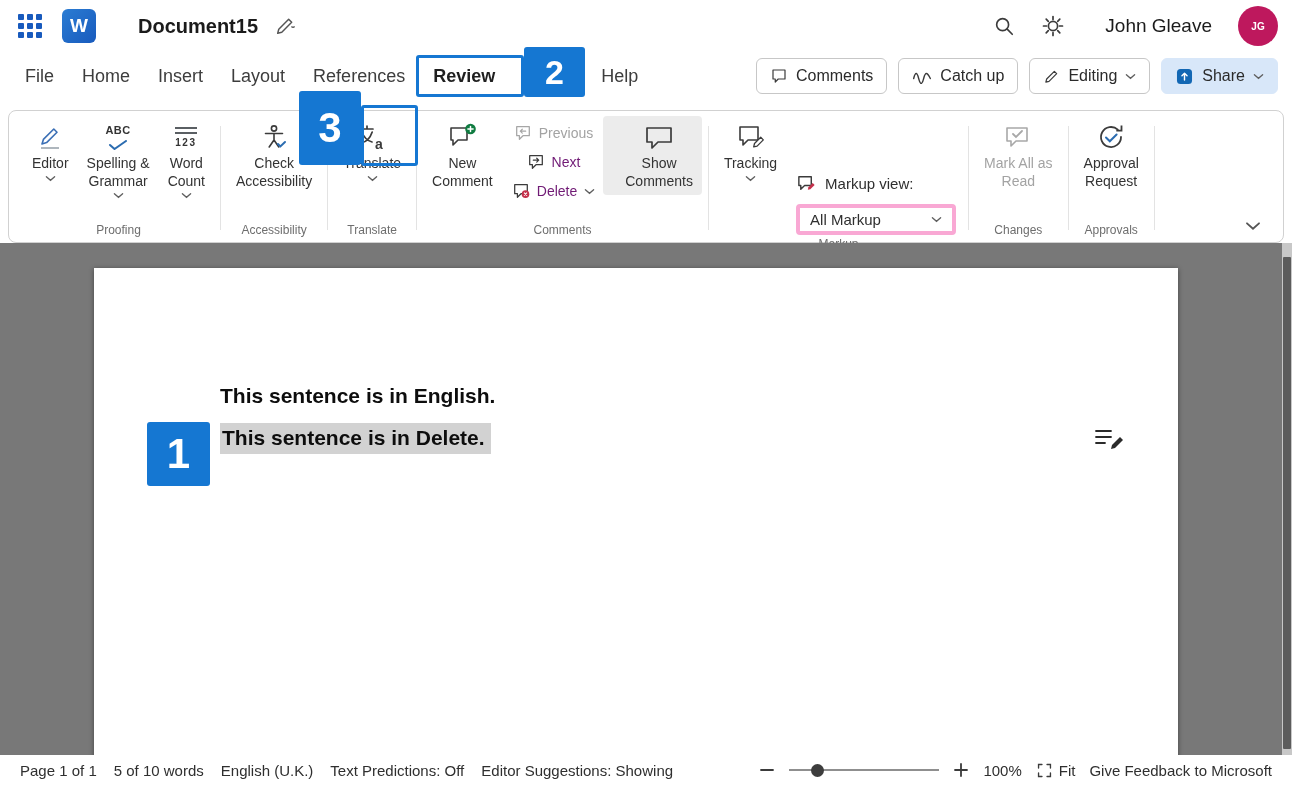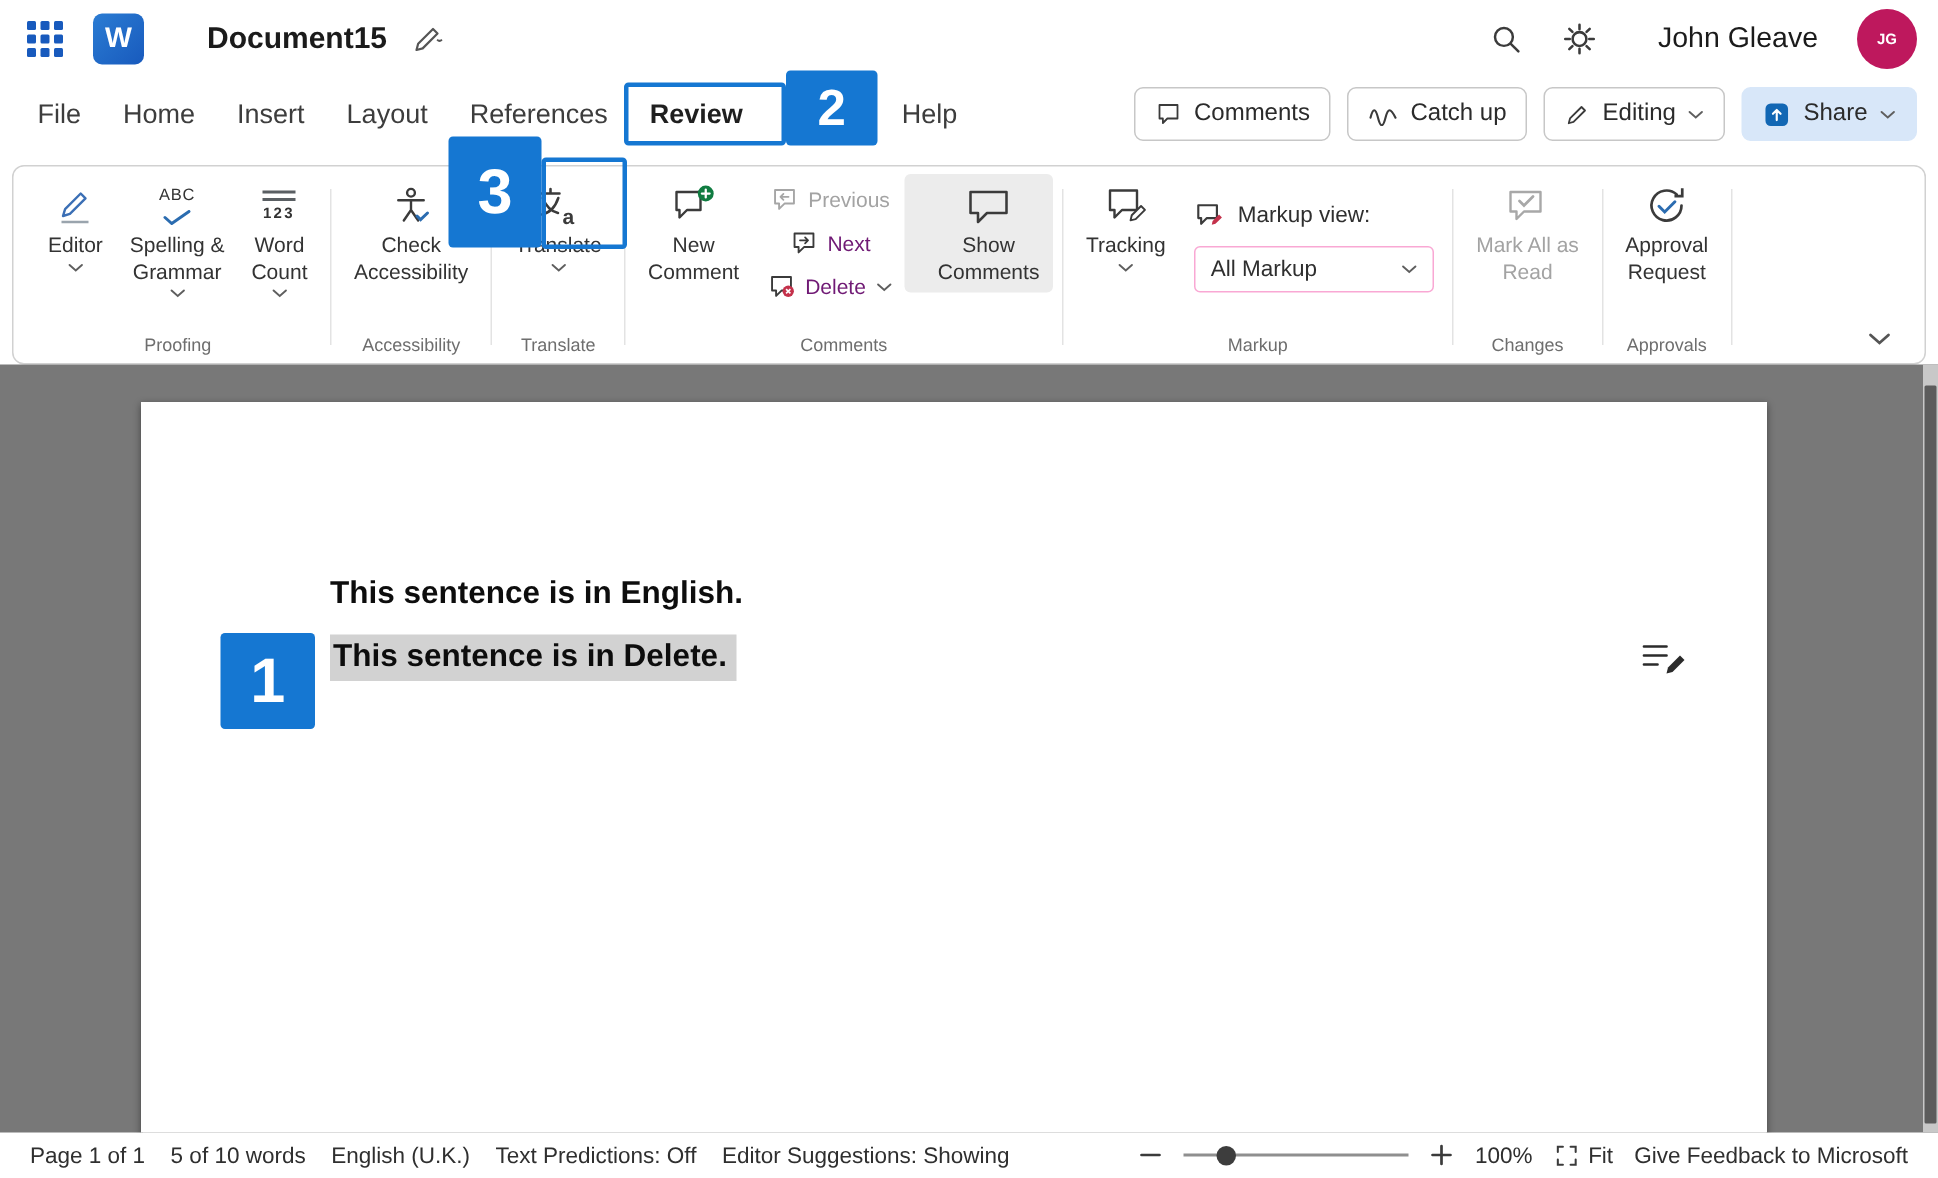--- a/index.html
+++ b/index.html
@@ -33,27 +33,27 @@
   .vdiv { width:1px; background:#e3e3e3; margin:10px 2px 12px; align-self:stretch; }
   .rgroup { display:flex; flex-direction:column; align-items:center; justify-content:space-between; padding:0 4px; }
   .rrow { display:flex; align-items:flex-start; }
   .glabel { font-size:12px; color:#6e6e6e; padding:2px 0 5px; white-space:nowrap; }
   .rbtn { display:flex; flex-direction:column; align-items:center; gap:2px; padding:5px 9px; font-size:14px; color:#333; line-height:1.25; text-align:center; background:none; border:none; cursor:pointer; border-radius:4px; font-family:inherit; white-space:nowrap; }
   .rbtn .ic { height:32px; display:flex; align-items:center; justify-content:center; }
   .rbtn.sel { background:#ececec;padding-left:22px; }
   .smallcol { display:flex; flex-direction:column; gap:7px; padding:6px 4px 0 6px; align-items:center; }
   .sbtn { display:flex; align-items:center; gap:7px; font-size:14px; color:#701a75; background:none; border:none; cursor:pointer; padding:2px 4px; font-family:inherit; }
   .sbtn.disabled, .rbtn.disabled { color:#a3a3a3; cursor:default; }
-  .abc { font-size:11px; font-weight:400; letter-spacing:.5px; color:#333; display:block; }
+  .abc { font-size:11px; font-weight:700; letter-spacing:.5px; color:#333; display:block; }
   .wc { display:flex; flex-direction:column; align-items:flex-start; gap:3px; padding-top:3px;text-align:right; }
   .wc i { display:block; width:22px; height:2px; background:#5a5f63; }
   .wc b { font-size:10px; letter-spacing:1.5px; color:#333; }
   .markupcol { display:flex; flex-direction:column; gap:10px; align-items:flex-start; padding:17px 6px 0 10px; }
-  .mv-row { display:flex; align-items:center; gap:8px; font-size:15px; color:#2f2f2f; }
-  .dropdown { width:160px; height:31px; border:1px solid #f9a8d4; border-radius:4px; background:#fff; display:flex; align-items:center; justify-content:space-between; padding:0 10px; font-size:15px; color:#2f2f2f; cursor:pointer; font-family:inherit; }
+  .mv-row { display:flex; align-items:center; gap:8px; font-size:15px; color:#2f2f2f;margin-top:40px; }
+  .dropdown { width:160px; height:31px; border:4px solid #f9a8d4; border-radius:4px; background:#fff; display:flex; align-items:center; justify-content:space-between; padding:0 10px; font-size:15px; color:#2f2f2f; cursor:pointer; font-family:inherit; }
   .collapse { position:absolute; right:22px; bottom:8px; background:none; border:none; cursor:pointer; color:#555; }
 
   
   .canvas { position:relative; height:512px; background:var(--canvas-gray,#787878); overflow:hidden; }
   .page { position:absolute; left:94px; top:25px; width:1084px; height:600px; background:#fff; box-shadow:0 1px 5px rgba(0,0,0,.45); }
   .docline { position:absolute; left:126px; font-size:21px; font-weight:700; color:#0d0d0d; white-space:nowrap; cursor:text; }
   .l1 { top:116px; }
   .l2 { top:158px; }
   .hl { background:var(--selection-gray,#d2d2d2); padding:3px 6px 5px 2px; }
   .mk-ind { position:absolute; left:1000px; top:158px; background:none; border:none; cursor:pointer; }

